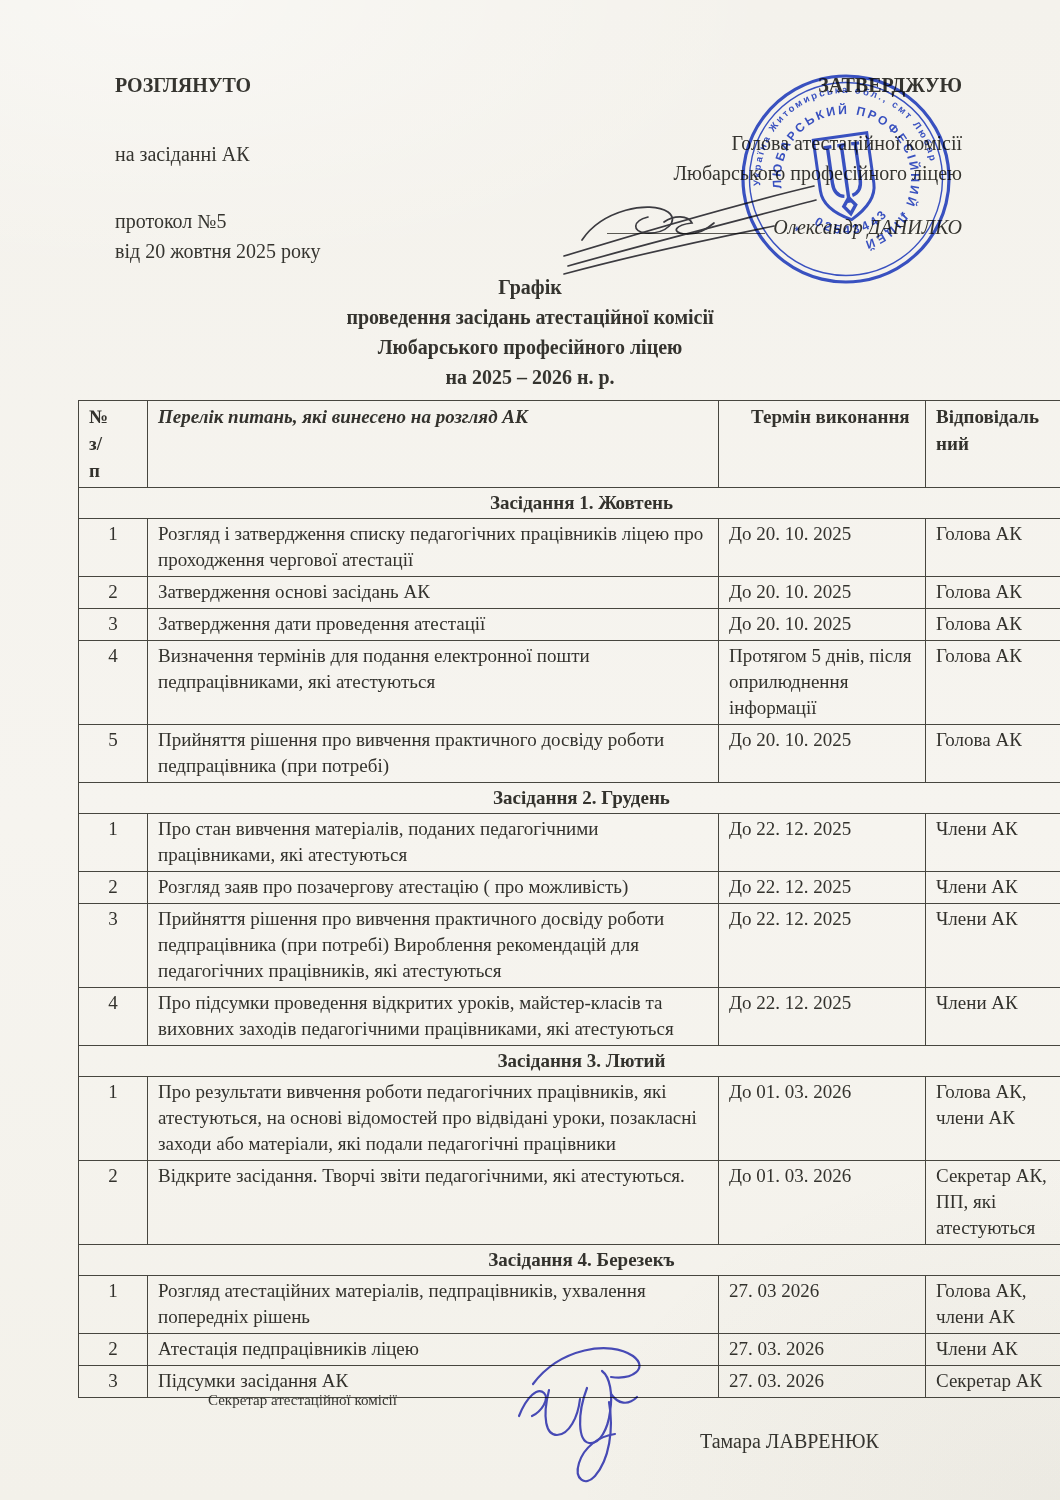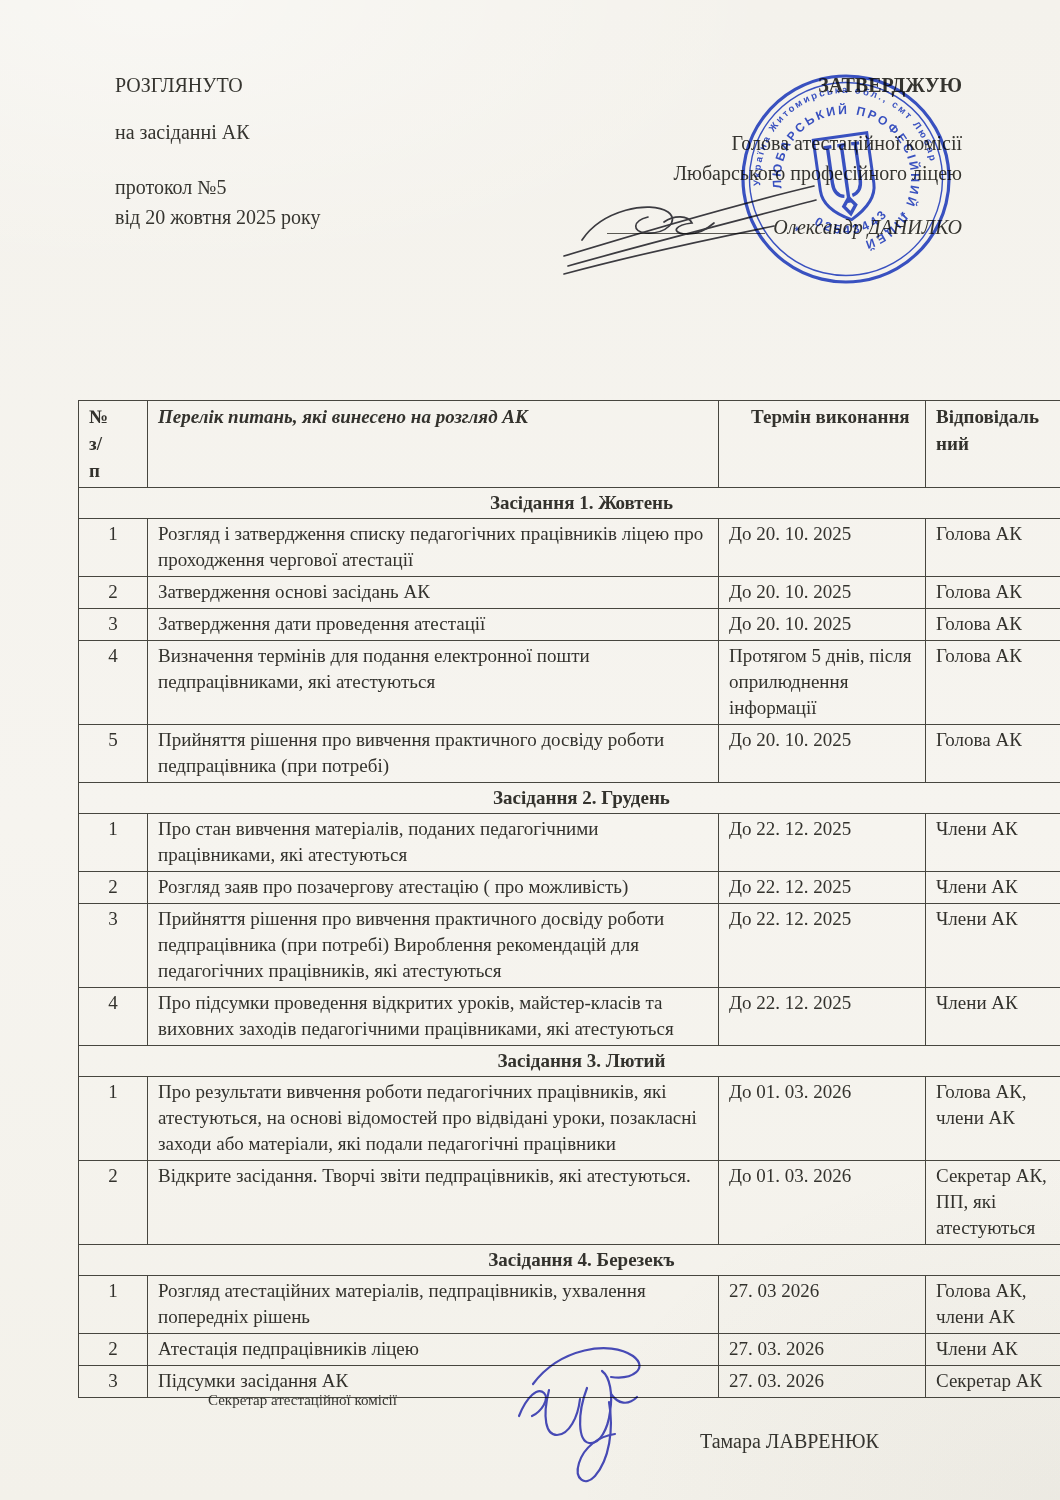--- a/index.html
+++ b/index.html
@@ -9,22 +9,22 @@
     font-family:"Liberation Serif", serif;color:#35342f;overflow:hidden;
   }
   .page::before{
     content:"";position:absolute;inset:0;pointer-events:none;
     background:radial-gradient(900px 400px at 15% 0%,rgba(255,255,255,.4),transparent 70%),
                radial-gradient(700px 500px at 100% 100%,rgba(120,115,100,.06),transparent 70%);
   }
 
   
   .reviewed{position:absolute;left:115px;top:70px;font-size:20px;line-height:30px;}
-  .reviewed .ttl{font-weight:normal;margin-bottom:17px;}
-  .reviewed .l1{margin-bottom:25px;}
+  .reviewed .ttl{font-weight:bold;margin-bottom:39px;}
+  .reviewed .l1{margin-bottom:37px;}
 
   
   .approve{position:absolute;right:98px;top:70px;text-align:right;font-size:20px;line-height:30px;}
   .approve .ttl{font-weight:bold;margin-bottom:28px;}
   .approve .sig-row{margin-top:24px;white-space:nowrap;font-style:italic;}
   .sig-underline{display:inline-block;width:158px;border-bottom:1.5px solid #5a5953;height:1em;vertical-align:baseline;margin-right:8px;}
 
   
   .stamp{position:absolute;left:735px;top:68px;width:222px;height:222px;mix-blend-mode:multiply;opacity:.92;}
   .stamp-art{color:var(--stamp-blue,#2a46cb);}
@@ -109,20 +109,26 @@
           <path d="M 0 -34 L 0 24"></path>
           <path d="M -14 -34 L -14 2 Q -14 15 -4 17"></path>
           <path d="M 14 -34 L 14 2 Q 14 15 4 17"></path>
           <path d="M -18 -34 L -10 -34 M -4 -34 L 4 -34 M 10 -34 L 18 -34"></path>
           <path d="M 0 19 L 6 27 L 0 35 L -6 27 Z"></path>
         </g>
       </g>
     </g>
   </svg>
 
+  <div class="doc-title">
+    <div>Графік</div>
+    <div>проведення засідань атестаційної комісії</div>
+    <div>Любарського професійного ліцею</div>
+    <div>на 2025 – 2026 н. р.</div>
+  </div>
 
   <div class="table-wrap">
     <table>
       <thead>
         <tr>
           <th class="col-num">№
 з/
 п</th>
           <th class="col-q">Перелік питань, які винесено на розгляд АК</th>
           <th class="col-term">Термін виконання</th>
@@ -195,21 +201,21 @@
             <td class="section-cell" colspan="4">Засідання 3. Лютий</td>
           </tr>
           <tr>
             <td class="cell-num">1</td>
             <td class="cell-q">Про результати вивчення роботи педагогічних працівників, які атестуються, на основі відомостей про відвідані уроки, позакласні заходи або матеріали, які подали педагогічні працівники</td>
             <td class="cell-term">До 01. 03. 2026</td>
             <td class="cell-resp">Голова АК, члени АК</td>
           </tr>
           <tr>
             <td class="cell-num">2</td>
-            <td class="cell-q">Відкрите засідання. Творчі звіти педпрацівників, які атестуються.</td>
+            <td class="cell-q">Відкрите засідання. Творчі звіти педагогічними, які атестуються.</td>
             <td class="cell-term">До 01. 03. 2026</td>
             <td class="cell-resp">Секретар АК, ПП, які атестуються</td>
           </tr>
           <tr>
             <td class="section-cell" colspan="4">Засідання 4. Березекъ</td>
           </tr>
           <tr>
             <td class="cell-num">1</td>
             <td class="cell-q">Розгляд атестаційних матеріалів, педпрацівників, ухвалення попередніх рішень</td>
             <td class="cell-term">27. 03 2026</td>

